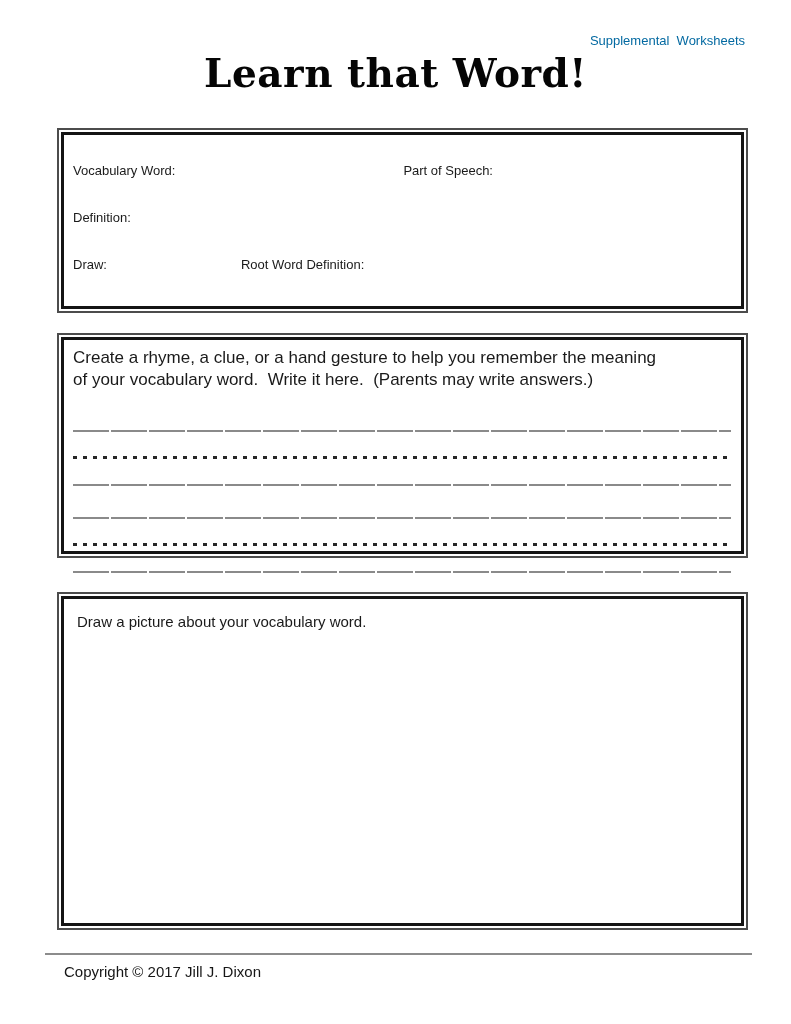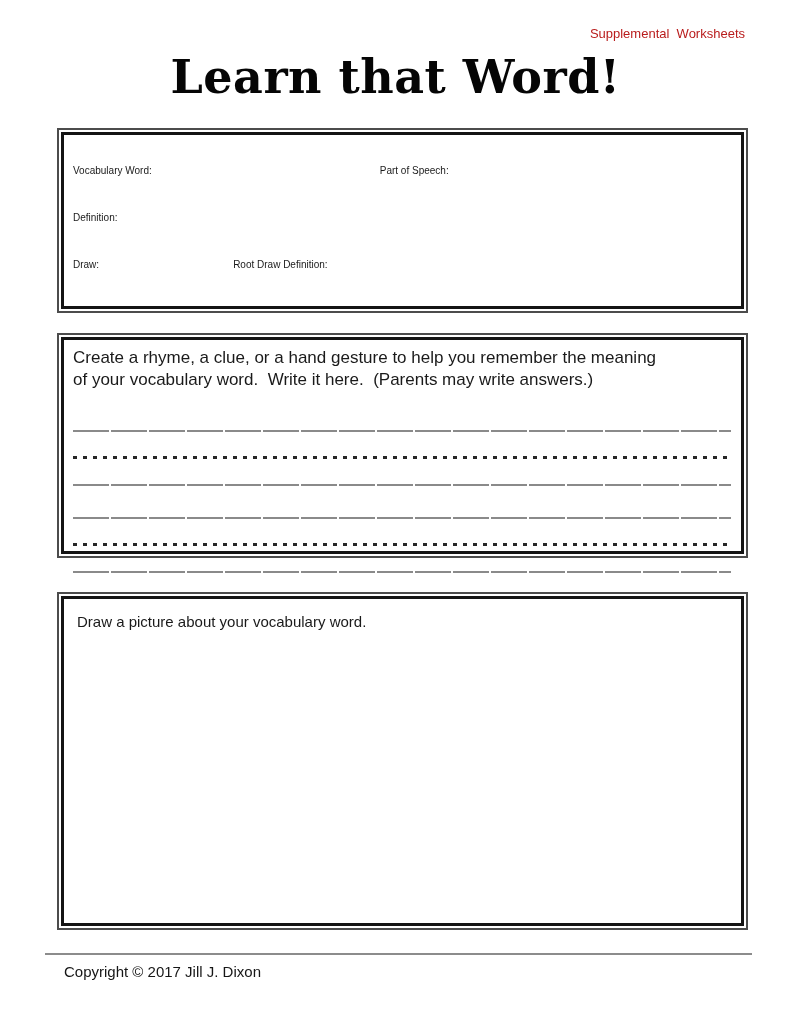--- a/index.html
+++ b/index.html
@@ -13,36 +13,36 @@
     height: 1024px;
     background: #ffffff;
     font-family: "Liberation Sans", sans-serif;
     color: #1a1a1a;
     overflow: hidden;
   }
 
   
   .header-label {
     position: absolute;
-    top: 26px;
+    top: 33px;
     right: 46px;
     font-size: 13px;
-    color: #b91c1c;
+    color: #0369a1;
     white-space: pre;
   }
   .title {
     position: absolute;
     top: 50px;
     left: 0;
     width: 100%;
     margin: 0;
     text-align: center;
     font-family: "DejaVu Serif", serif;
     font-weight: bold;
-    font-size: 46px;
+    font-size: 39px;
     letter-spacing: 0.5px;
     color: #050505;
   }
 
   
   .box {
     position: absolute;
     left: 57px;
     width: 691px;
     box-sizing: border-box;
@@ -63,21 +63,21 @@
   .box-vocab .box-inner { padding: 26px 10px 0 9px; }
   .box-rhyme .box-inner { padding: 7px 10px 0 9px; }
   .box-draw  .box-inner { padding: 9px 10px 0 9px; }
 
   
   .row {
     display: flex;
     align-items: flex-start;
     height: 19px;
     margin-bottom: 28px;
-    font-size: 10px;
+    font-size: 13px;
   }
   .row .label {
     white-space: nowrap;
     line-height: 19px;
   }
   .blank {
     display: inline-block;
     margin-left: 6px;
     background: repeating-linear-gradient(90deg, #6e6e6e 0 36px, rgba(0,0,0,0) 36px 38px) left bottom / 100% 2px no-repeat;
   }
@@ -145,21 +145,21 @@
         <span class="label mid">Part of Speech:</span>
         <span class="blank grow"></span>
       </div>
       <div class="row">
         <span class="label">Definition:</span>
         <span class="blank grow"></span>
       </div>
       <div class="row">
         <span class="label">Draw:</span>
         <span class="blank w-root"></span>
-        <span class="label mid">Root Draw Definition:</span>
+        <span class="label mid">Root Word Definition:</span>
         <span class="blank grow"></span>
       </div>
     </div>
   </section>
 
   <section class="box box-rhyme">
     <div class="box-inner">
       <p class="instructions">Create a rhyme, a clue, or a hand gesture to help you remember the meaning of your vocabulary word.  Write it here.  (Parents may write answers.)</p>
       <div>
           <div class="wline solid"></div>

